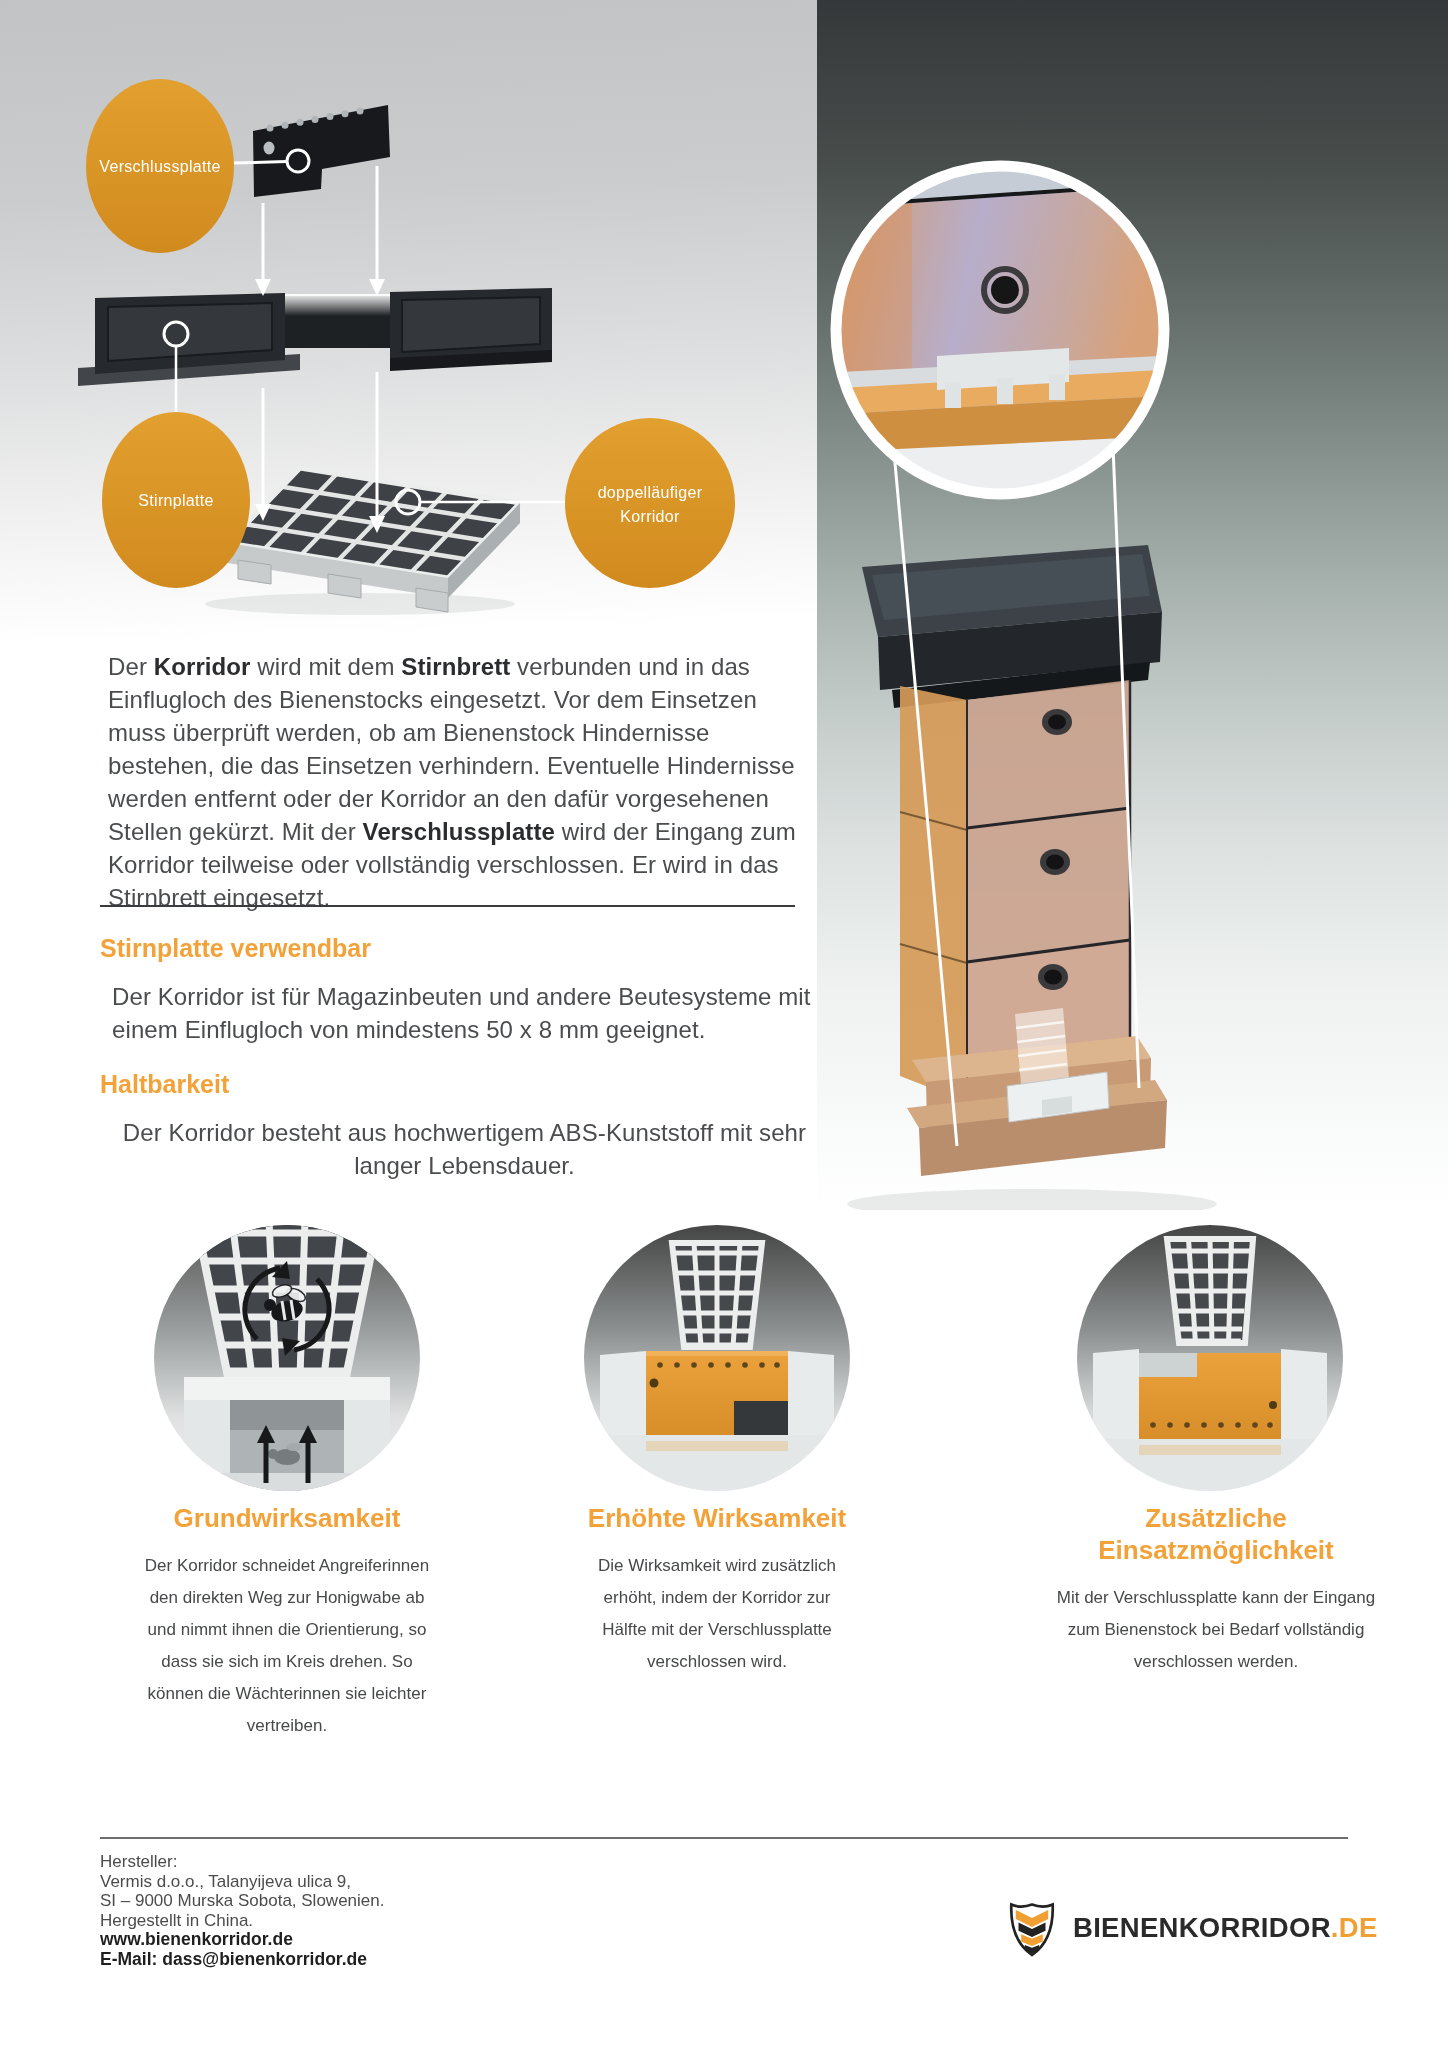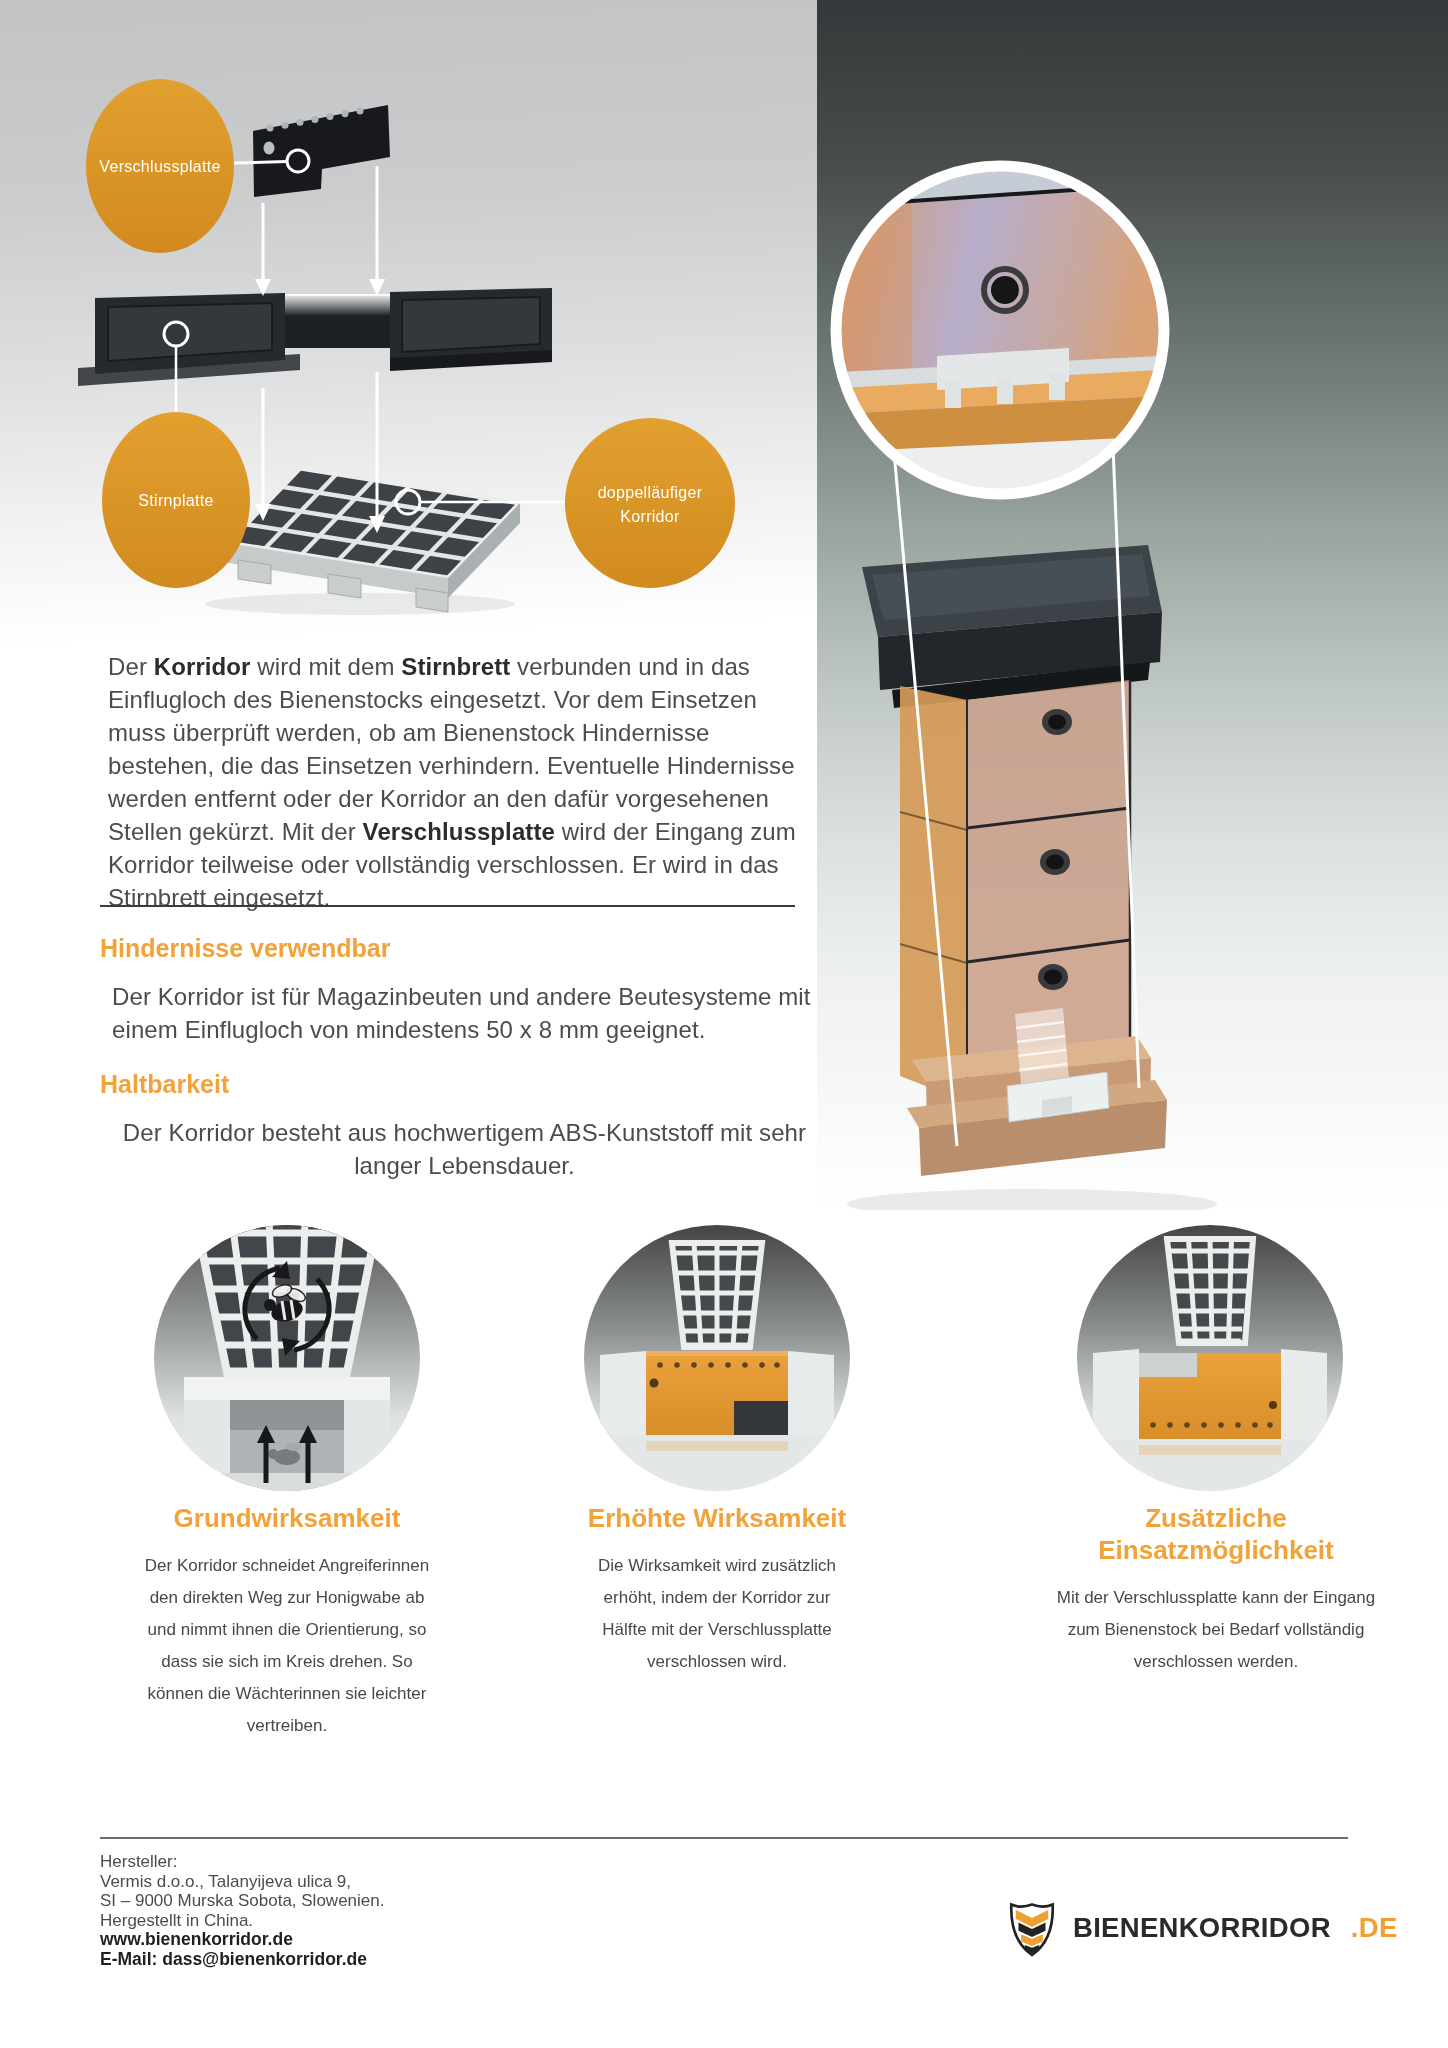--- a/index.html
+++ b/index.html
@@ -25,21 +25,21 @@
   .caption{top:1502px;text-align:center;}
   #cap1{left:127px;width:320px;} #cap2{left:567px;width:300px;} #cap3{left:1032px;width:368px;}
   .cap-t{margin:0;font-size:26px;line-height:32px;font-weight:700;color:#F2A238;}
   .cap-b{margin:16px;font-size:17px;line-height:32px;color:#474849;}
   
   .foot-rule{left:100px;top:1837px;width:1248px;height:1.5px;background:#6e6e6e;}
   .footer{left:100px;top:1852px;font-size:17px;line-height:19.5px;color:#4c4c4c;}
   .footer .b{font-weight:700;color:#1f1f1f;font-size:17.5px;}
   .logo{left:1005px;top:1898px;display:flex;align-items:center;gap:14px;}
   .wordmark{font-size:27.5px;font-weight:800;letter-spacing:.3px;color:#2a2a2a;white-space:nowrap;}
-  .wordmark .tld{color:#F0A032;margin-left:20px;}
+  .wordmark .tld{color:#F0A032;}
   svg text{font-family:"Liberation Sans",sans-serif;}
   .circle-label{fill:#ffffff;font-size:16px;letter-spacing:.3px;}
 </style>
 </head>
 <body>
 
 <div id="page">
 
   <div class="abs diagram-bg"></div>
 
@@ -226,21 +226,21 @@
       <ellipse cx="650" cy="503" rx="85" ry="85" fill="url(#oc)"></ellipse>
       <text class="circle-label" x="650" y="498" text-anchor="middle">doppelläufiger</text>
       <text class="circle-label" x="650" y="522" text-anchor="middle">Korridor</text>
     </g>
   </svg>
 
   <p class="abs intro"><span>Der </span><strong>Korridor</strong><span> wird mit dem </span><strong>Stirnbrett</strong><span> verbunden und in das Einflugloch des Bienenstocks eingesetzt. Vor dem Einsetzen muss überprüft werden, ob am Bienenstock Hindernisse bestehen, die das Einsetzen verhindern. Eventuelle Hindernisse werden entfernt oder der Korridor an den dafür vorgesehenen Stellen gekürzt. Mit der </span><strong>Verschlussplatte</strong><span> wird der Eingang zum Korridor teilweise oder vollständig verschlossen. Er wird in das Stirnbrett eingesetzt.</span></p>
 
   <div class="abs rule"></div>
 
-  <h3 id="sec1h" class="abs sec-h">Hindernisse verwendbar</h3>
+  <h3 id="sec1h" class="abs sec-h">Stirnplatte verwendbar</h3>
   <p id="sec1b" class="abs sec-b">Der Korridor ist für Magazinbeuten und andere Beutesysteme mit einem Einflugloch von mindestens 50 x 8 mm geeignet.</p>
   <h3 id="sec2h" class="abs sec-h">Haltbarkeit</h3>
   <p id="sec2b" class="abs sec-b">Der Korridor besteht aus hochwertigem ABS-Kunststoff mit sehr langer Lebensdauer.</p>
 
   <svg id="fc1" class="abs fc" viewBox="0 0 266 266">
     <defs>
       <clipPath id="fc1c">
           <circle cx="133" cy="133" r="133"></circle>
         </clipPath>
       <linearGradient id="fc1g" x1="0" y1="0" x2="0" y2="1">

